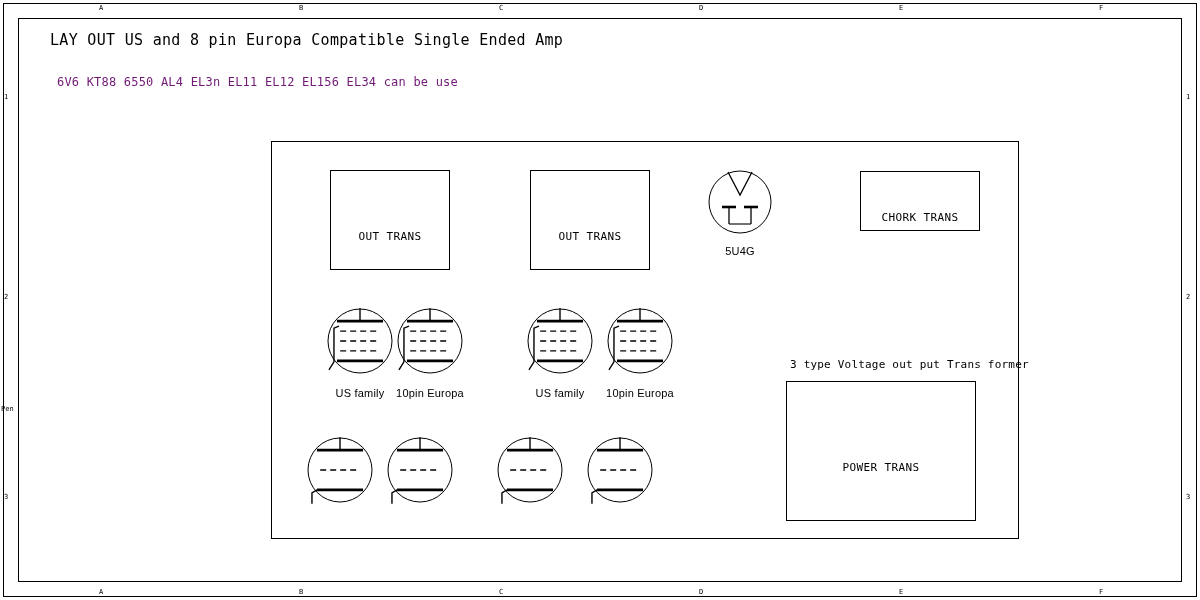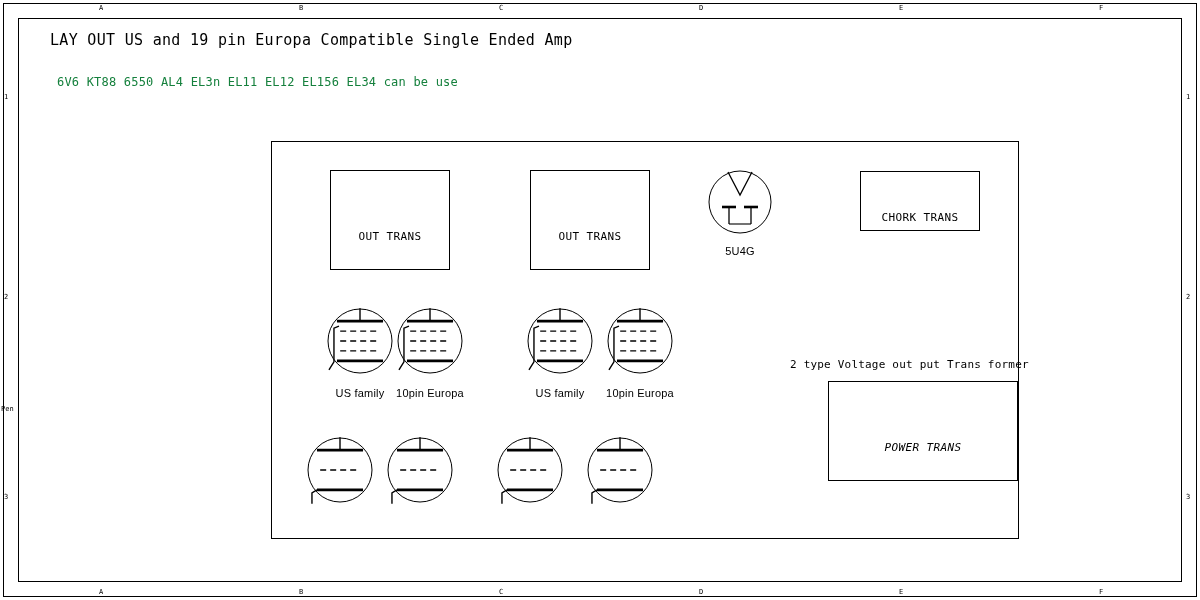--- a/index.html
+++ b/index.html
@@ -66,21 +66,21 @@
     letter-spacing: 0.3px;
     color: #000000;
     white-space: nowrap;
   }
   .title-sub {
     position: absolute;
     left: 57px; top: 75px;
     font-family: "DejaVu Sans Mono", monospace;
     font-size: 12px;
     letter-spacing: 0.2px;
-    color: #15803d;
+    color: #701a75;
     white-space: nowrap;
   }
   
   .panel {
     position: absolute;
     left: 271px; top: 141px;
     width: 748px; height: 398px;
     border: 1.5px solid #000000;
     box-sizing: border-box;
     background: #ffffff;
@@ -150,39 +150,39 @@
       <div class="ruler-label ruler-bottom" style="left: 1101px;">F</div>
       <div class="ruler-label ruler-left" style="top: 97px;">1</div>
       <div class="ruler-label ruler-right" style="top: 97px;">1</div>
       <div class="ruler-label ruler-left" style="top: 297px;">2</div>
       <div class="ruler-label ruler-right" style="top: 297px;">2</div>
       <div class="ruler-label ruler-left" style="top: 497px;">3</div>
       <div class="ruler-label ruler-right" style="top: 497px;">3</div>
       <div class="ruler-pen" style="top: 405px;">Pen</div>
     </div>
 
-  <div class="title-main">LAY OUT US and 19 pin Europa  Compatible Single Ended Amp</div>
+  <div class="title-main">LAY OUT US and 8 pin Europa  Compatible Single Ended Amp</div>
   <div class="title-sub">6V6 KT88 6550 AL4 EL3n EL11 EL12 EL156 EL34 can be use</div>
 
   <div class="panel"></div>
 
   <div id="notes-layer">
-      <div class="note" style="left: 790px; top: 358px;">2 type Voltage out put Trans former</div>
+      <div class="note" style="left: 790px; top: 358px;">3 type Voltage out put Trans former</div>
     </div>
   <div id="boxes-layer">
       <div class="comp-box" style="left: 330px; top: 170px; width: 120px; height: 100px;">
         <span class="comp-box-label">OUT TRANS</span>
       </div>
       <div class="comp-box" style="left: 530px; top: 170px; width: 120px; height: 100px;">
         <span class="comp-box-label">OUT TRANS</span>
       </div>
       <div class="comp-box" style="left: 860px; top: 171px; width: 120px; height: 60px;">
         <span class="comp-box-label">CHORK TRANS</span>
       </div>
-      <div class="comp-box" style="left: 828px; top: 381px; width: 190px; height: 100px; font-style: italic;">
+      <div class="comp-box" style="left: 786px; top: 381px; width: 190px; height: 140px;">
         <span class="comp-box-label">POWER TRANS</span>
       </div>
     </div>
   <div id="rectifier-layer">
       <div class="sym" style="left: 708px; top: 170px;">
         <svg width="64" height="64" viewBox="0 0 64 64">
           <circle cx="32" cy="32" r="31" fill="none" stroke="#000000" stroke-width="1"></circle>
           <path d="M 20 2 L 32 25 L 44 2" fill="none" stroke="#000000" stroke-width="1.3"></path>
           <line x1="14" y1="37" x2="28" y2="37" stroke="#000000" stroke-width="2.6"></line>
           <line x1="21" y1="37" x2="21" y2="54" stroke="#000000" stroke-width="1.3"></line>

